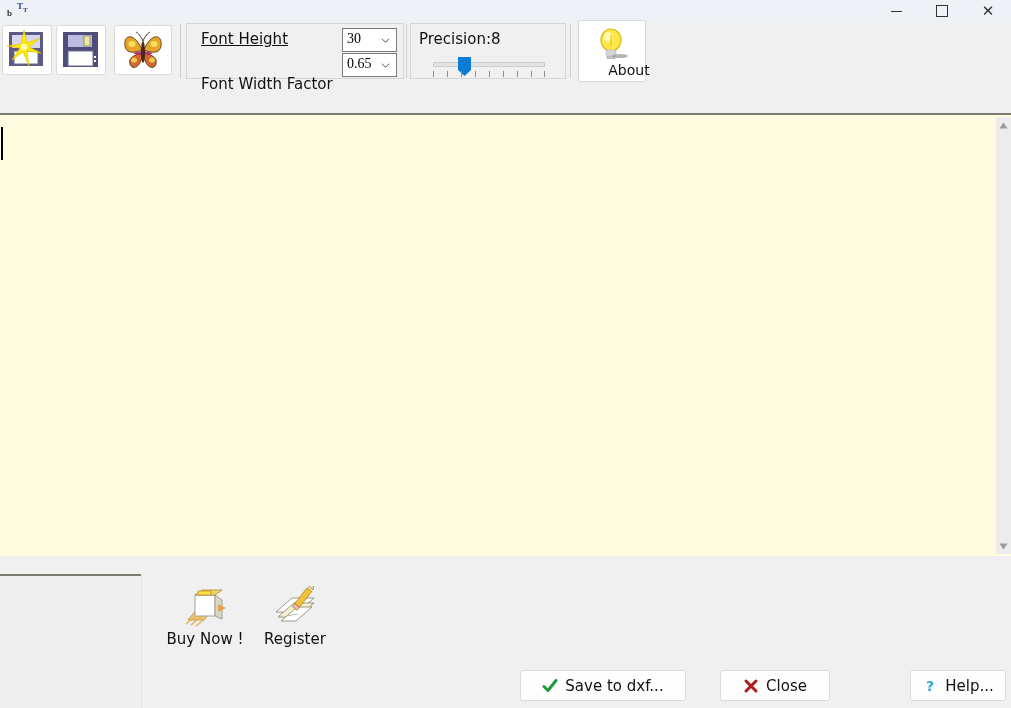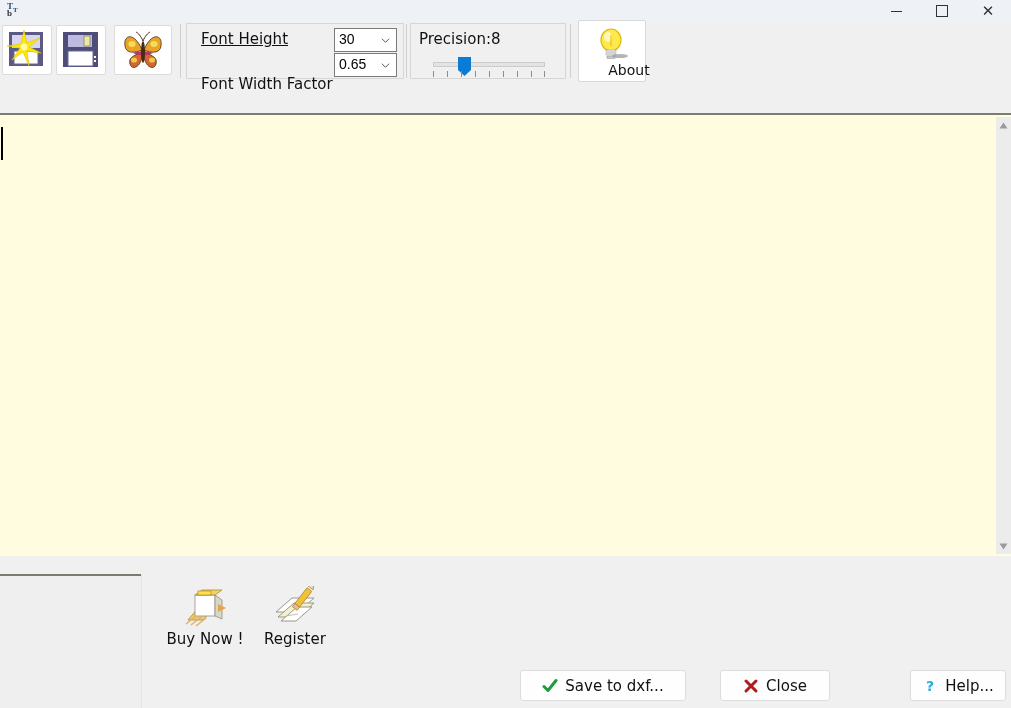--- a/index.html
+++ b/index.html
@@ -16,21 +16,21 @@
   .titlebar{
     position:absolute;left:0;top:0;width:1011px;height:22px;
     background:#eef1f6;
     display:flex;align-items:center;
   }
   .title-ico{
     width:18px;height:18px;margin-left:4px;margin-right:4px;
     position:relative;flex:none;
   }
   .title-ico .tt{
-    position:absolute;left:3px;top:0px;font-size:9px;line-height:9px;
+    position:absolute;left:13px;top:0px;font-size:9px;line-height:9px;
     font-family:"Liberation Serif",serif;color:#2a4b8d;font-weight:bold;
   }
   .title-ico .bb{
     position:absolute;left:3px;top:7px;font-size:9px;line-height:9px;
     font-family:"Liberation Serif",serif;color:#333;font-weight:bold;
   }
   .title-text{
     font-size:12px;color:#1b1b1b;white-space:nowrap;
     font-family:"DejaVu Sans",sans-serif;
   }
@@ -64,23 +64,23 @@
     position:absolute;left:186px;top:1px;width:218px;height:56px;
     background:#f0f0f0;border:1px solid #d6d6d6;box-sizing:border-box;
   }
   .fh-label{
     position:absolute;left:14px;font-size:15px;color:#111;
     font-family:"DejaVu Sans",sans-serif;white-space:nowrap;
   }
   .fh-label.l1{top:6px;text-decoration:underline;}
   .fh-label.l2{top:31px;margin-top:20px;}
   .combo-sm{
-    position:absolute;right:6px;width:63px;height:24px;
+    position:absolute;right:6px;width:55px;height:24px;
     background:#fff;border:1px solid #7a7a7a;box-sizing:border-box;
-    font-size:14px;font-family:Liberation Sans, sans-serif;color:#000;
+    font-size:14px;font-family:Liberation Serif, serif;color:#000;
   }
   .combo-sm.c1{top:4px;}
   .combo-sm.c2{top:29px;}
   .combo-sm .val{position:absolute;left:4px;top:2px;}
   .combo-sm .chev{
     position:absolute;right:6px;top:7px;width:9px;height:9px;
   }
   .chev-svg{display:block;}
 
   

